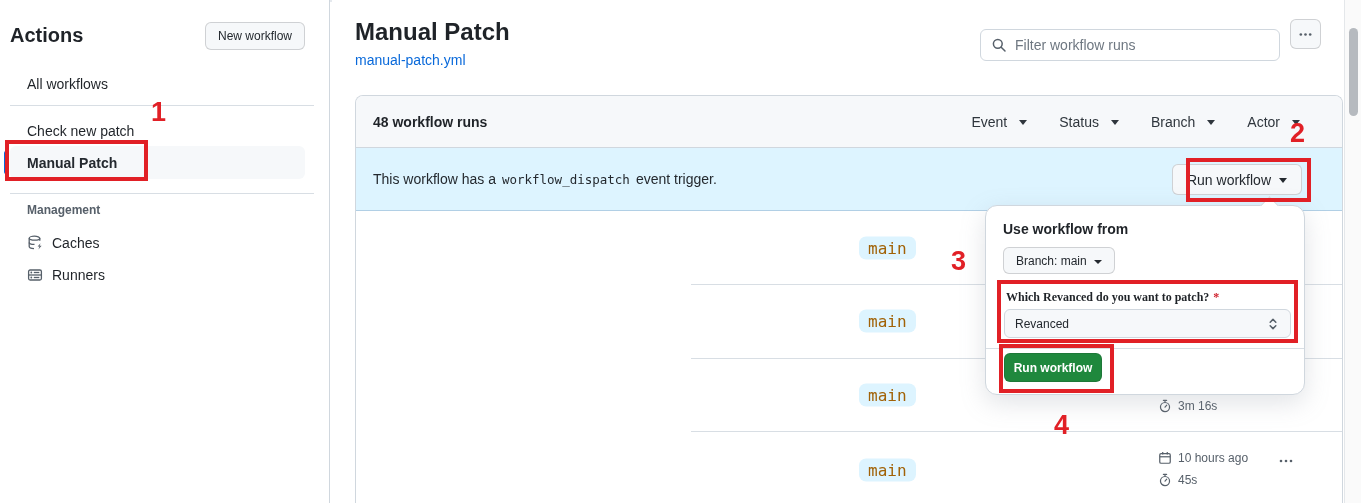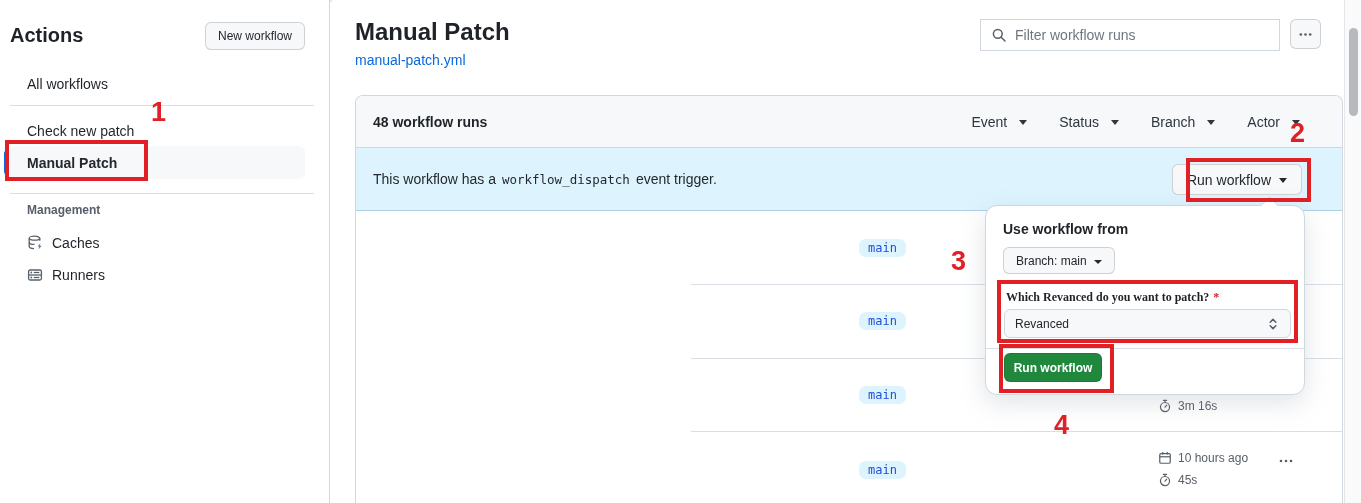--- a/index.html
+++ b/index.html
@@ -36,22 +36,22 @@
   .accent-bar { position:absolute; left:-6px; top:5px; width:4px; height:23px; border-radius:2px; background:#0969da; }
   .section-label { position:absolute; left:27px; top:203px; font-size:12px; font-weight:700; color:#57606a; }
   .icon-item { position:absolute; left:27px; display:flex; align-items:center; gap:9px; font-size:14px; color:#1f2328; cursor:pointer; }
   .nav-caches { top:235px; } .nav-runners { top:267px; }
   .icon-item svg { flex:0 0 auto; }
 
   
   .main-title { position:absolute; left:355px; top:18px; font-size:24px; font-weight:600; color:#1f2328; }
   .file-link { position:absolute; left:355px; top:52px; font-size:14px; color:#0969da; text-decoration:none; cursor:pointer; }
   .search-box {
-    position:absolute; left:980px; top:19px; width:300px; height:32px;
-    border:1px solid #d0d7de; border-radius:0; background:#fff;
+    position:absolute; left:980px; top:29px; width:300px; height:32px;
+    border:1px solid #d0d7de; border-radius:6px; background:#fff;
     display:flex; align-items:center; padding:0 10px; gap:8px;
   }
   .search-box input {
     border:none; outline:none; flex:1; font-size:14px; font-family:inherit; color:#24292f; background:transparent;
   }
   .search-box input::placeholder { color:#6e7781; }
   .kebab-btn { position:absolute; left:1290px; top:19px; width:31px; height:30px; }
 
   
   .card {
@@ -74,22 +74,22 @@
   }
   .banner code { font-family:"DejaVu Sans Mono","Liberation Mono",monospace; font-size:12.5px; margin:0 6px; color:#24292f; }
   .run-workflow-top { position:absolute; right:40px; top:16px; height:31px; padding:0 14px; font-size:14px; font-weight:500; gap:8px; }
 
   .rows { display:flex; flex-direction:column; }
   .row { position:relative; }
   .row.divided::before { content:""; position:absolute; left:335px; right:0; top:0; height:1px; background:#d8dee4; }
   .r1 { height:73px; } .r2 { height:74px; } .r3 { height:73px; } .r4 { height:100px; }
   .branch-badge {
     position:absolute; left:503px; top:50%; transform:translateY(-50%);
-    background:#ddf4ff; color:#1d4ed8; font-family:"DejaVu Sans Mono","Liberation Mono",monospace;
-    font-size:12px; padding:2px 9px; border-radius:7px; cursor:pointer;
+    background:#ddf4ff; color:#a16207; font-family:"DejaVu Sans Mono","Liberation Mono",monospace;
+    font-size:16px; padding:2px 9px; border-radius:7px; cursor:pointer;
   }
   .r4 .branch-badge { top:39px; }
   .meta { position:absolute; left:802px; display:flex; align-items:flex-start; gap:6px; color:#57606a; font-size:12px; }
   .row-kebab { position:absolute; left:922px; top:22px; background:none; border:none; cursor:pointer; color:#57606a; }
 
   
   .popup {
     position:absolute; left:985px; top:205px; width:320px; height:190px;
     background:#fff; border:1px solid #d0d7de; border-radius:12px;
     box-shadow:0 8px 24px rgba(140,149,159,0.25); z-index:30;

